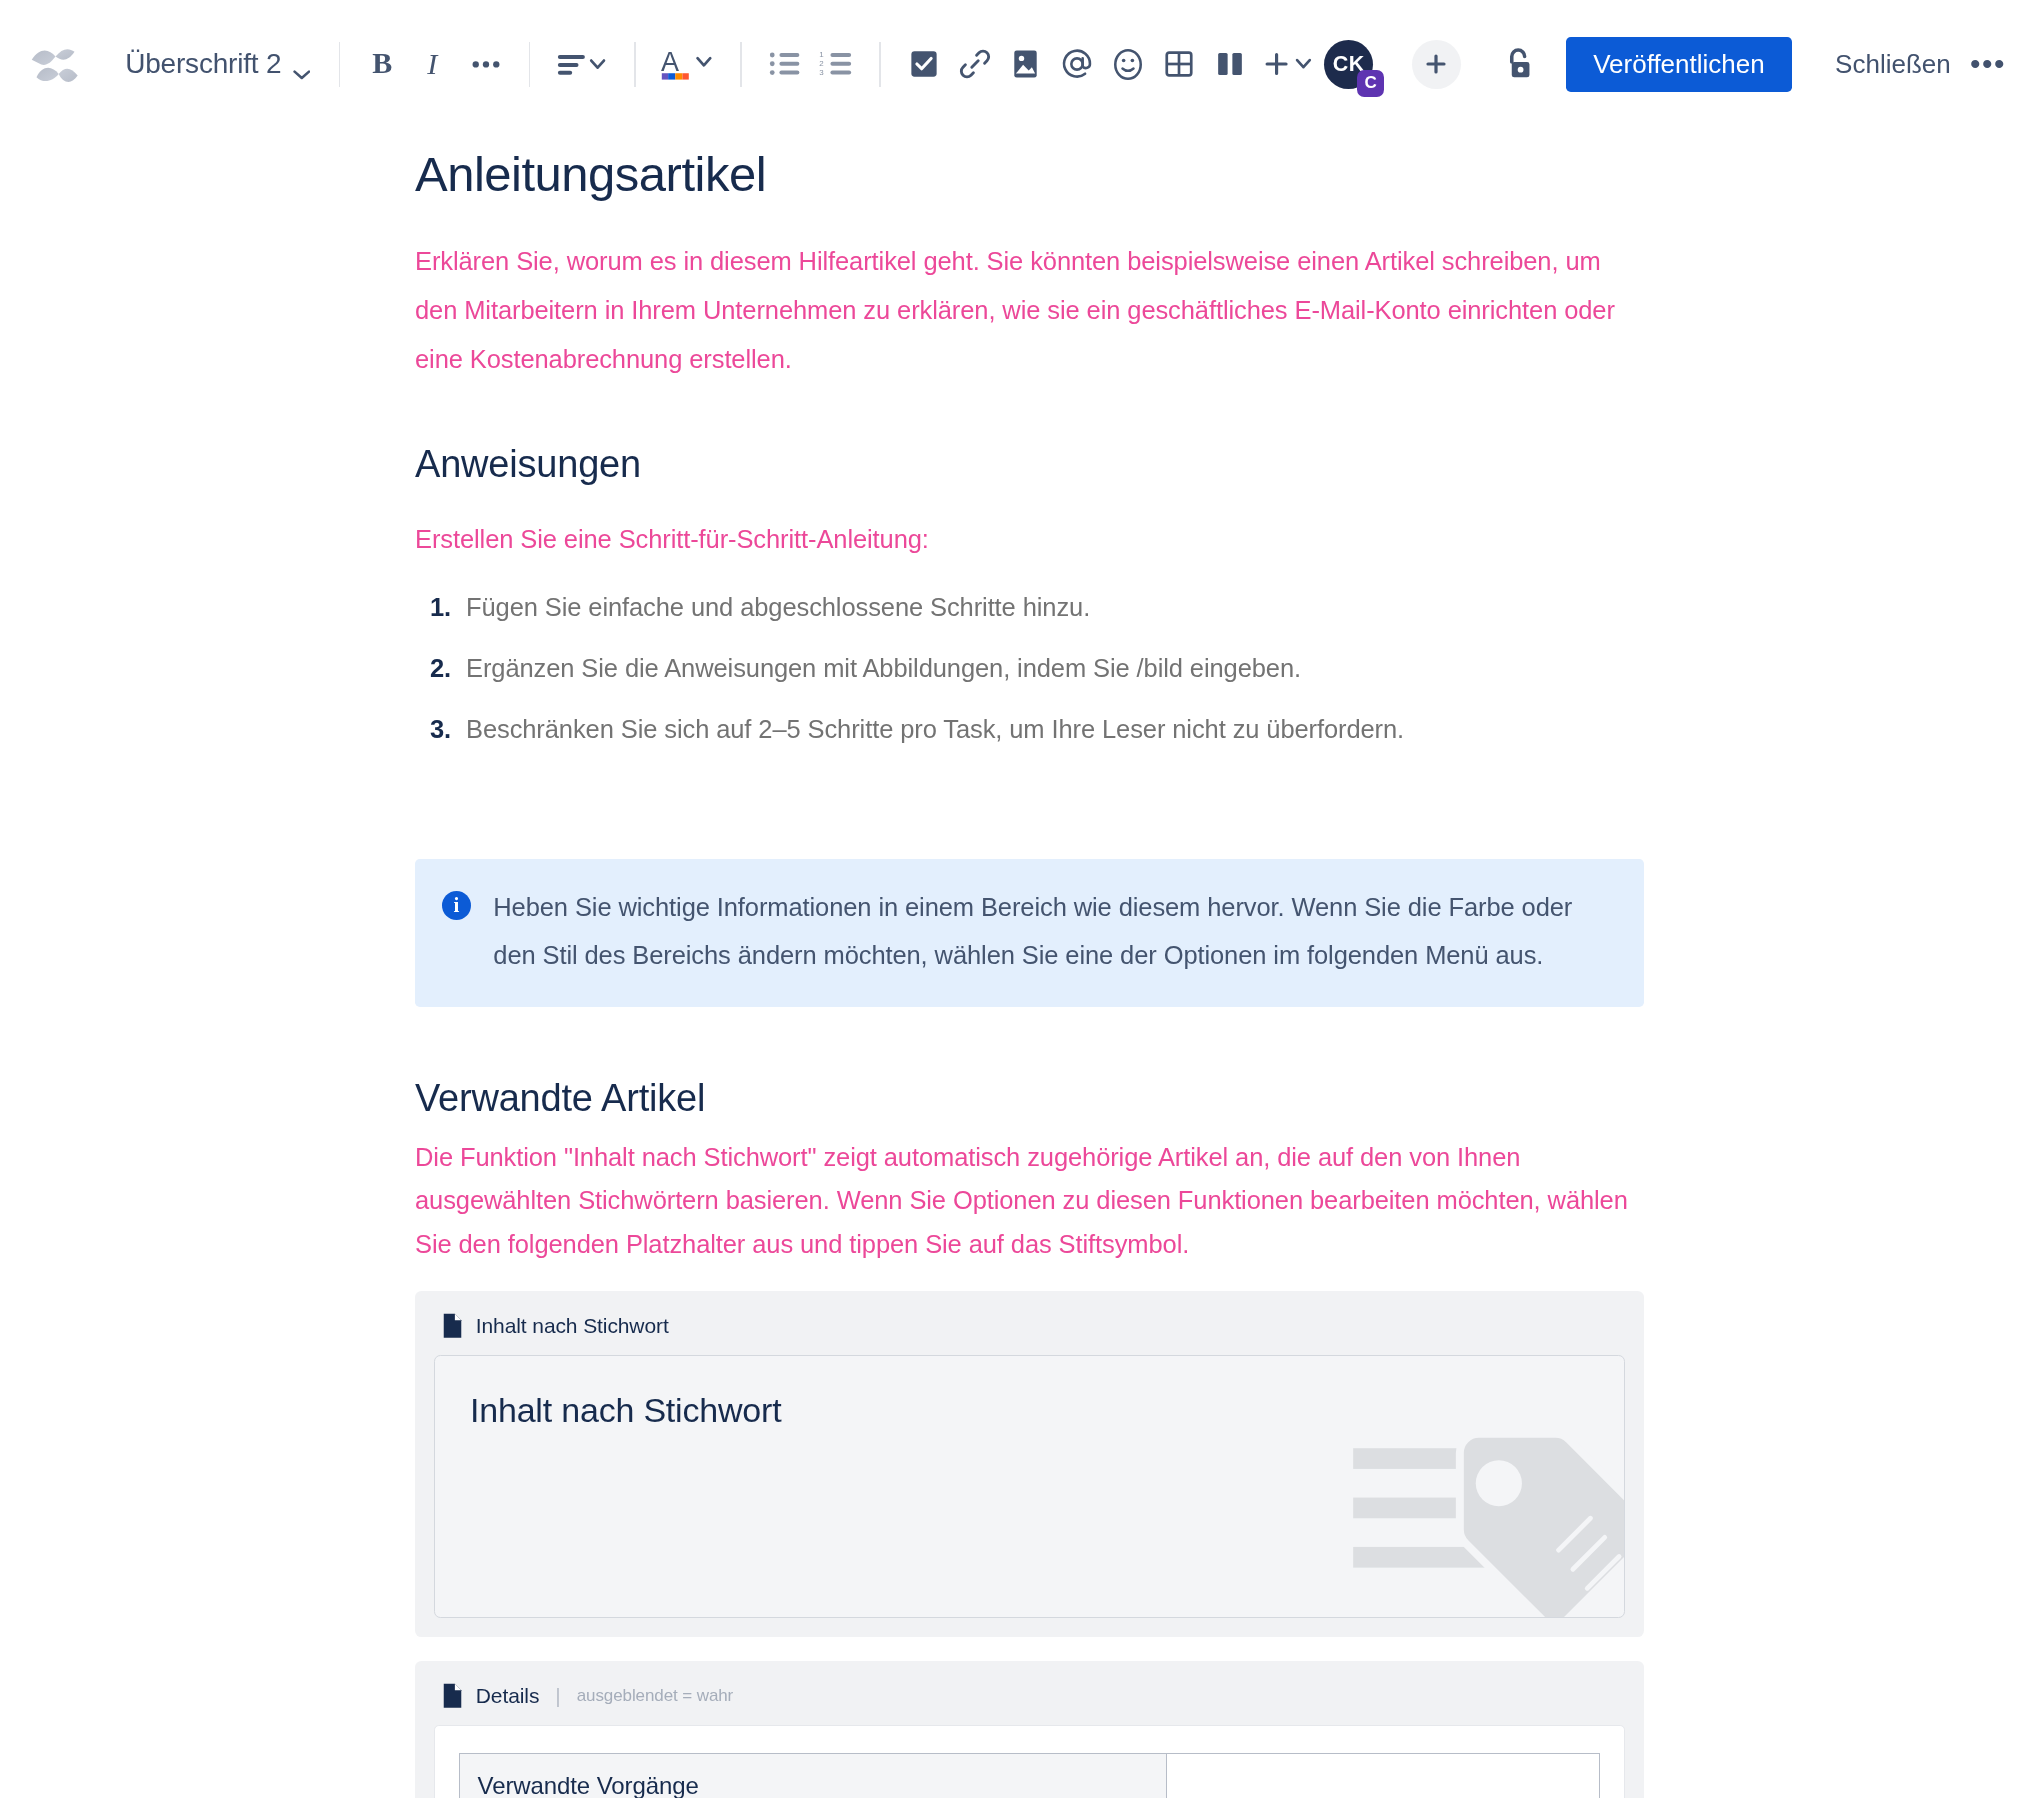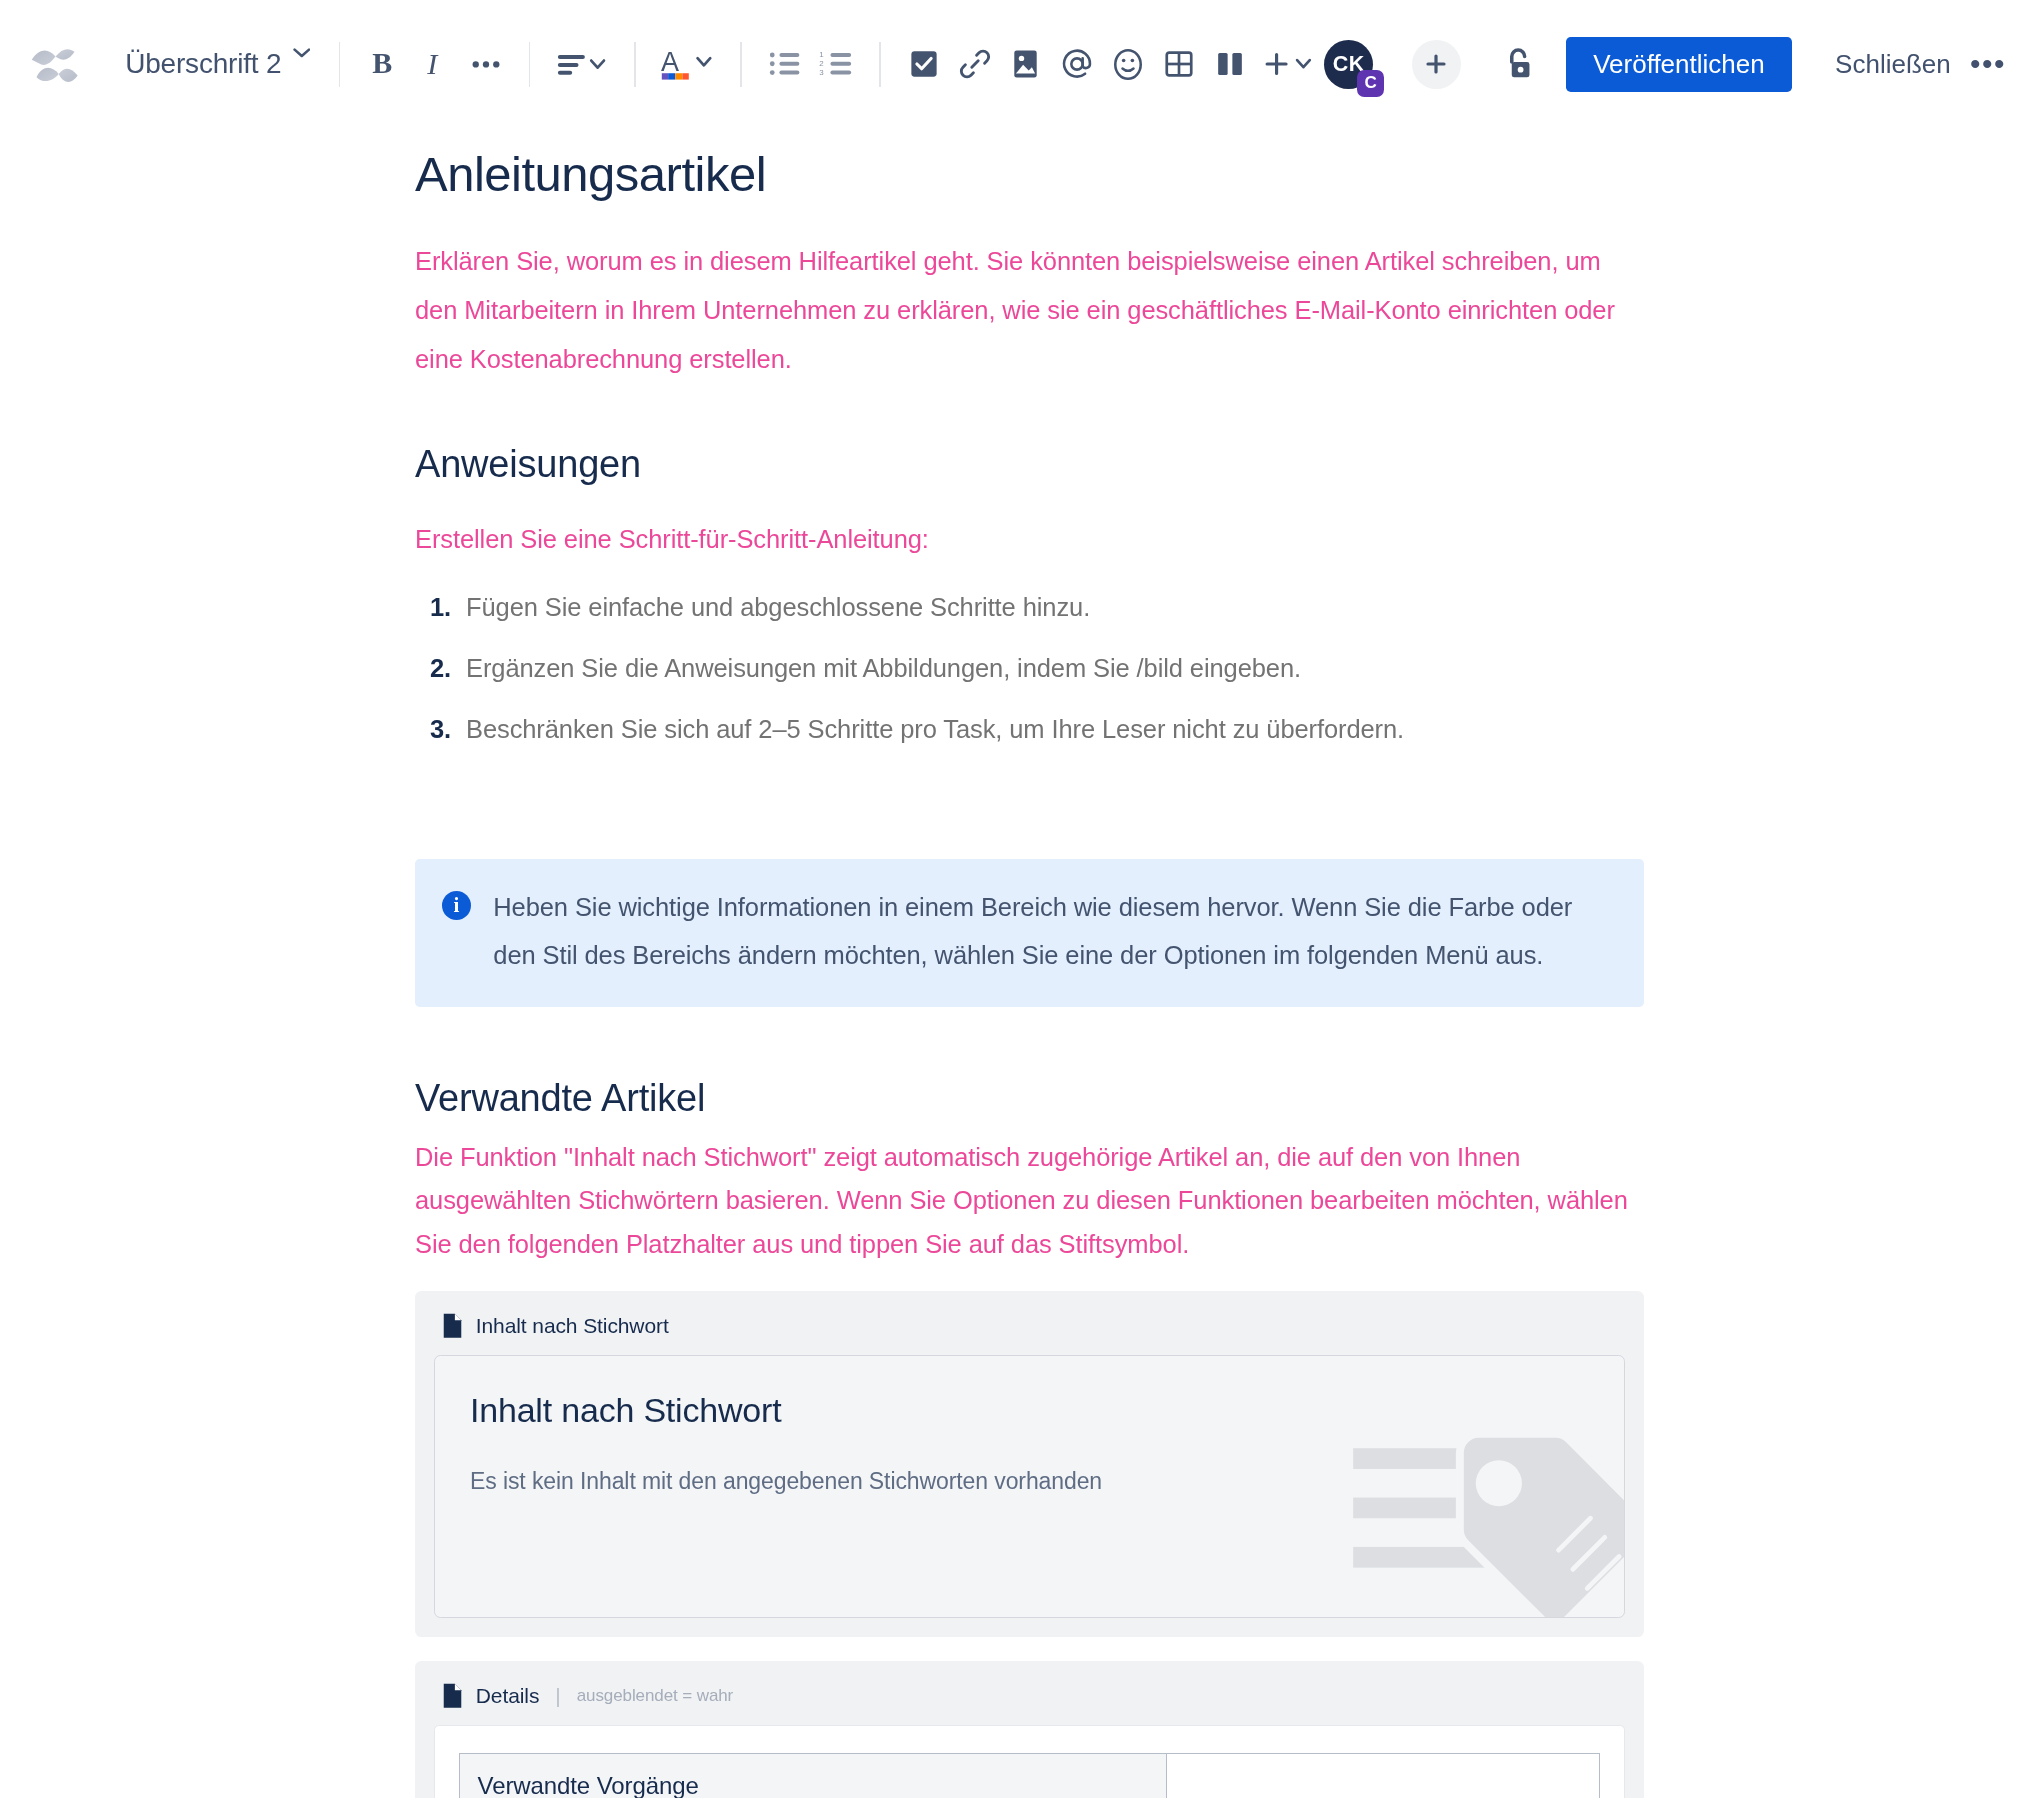--- a/index.html
+++ b/index.html
@@ -29,21 +29,21 @@
     position: relative;
   }
   .divider {
     width: 1.6px;
     height: 45px;
     background: #e3e5e9;
     margin: 0 17.6px;
     flex: 0 0 auto;
   }
   .style-select {
-    display: flex; align-items: flex-start;
+    display: flex; align-items: flex-end;
     gap: 11.2px;
     padding: 6.4px 11.2px;
     border-radius: 4.8px;
     cursor: pointer;
     white-space: nowrap;
   }
   .style-select .label {
     font-size: 28px;
     color: #42526e;
     letter-spacing: -0.2px;
@@ -521,21 +521,20 @@
   <div class="macro">
     <div class="macro-head">
       <svg width="21" height="25.5" viewBox="0 0 26 32" aria-hidden="true">
         <path d="M2 1 H16 L24 9 V31 H2 Z" fill="#172b4d"></path>
         <path d="M16 1 L16 9 L24 9 Z" fill="#ffffff"></path>
       </svg>
       <span class="macro-title">Inhalt nach Stichwort</span>
     </div>
     <div class="macro-card">
       <h3>Inhalt nach Stichwort</h3>
-      <div class="macro-empty">Es ist kein Inhalt mit den angegebenen Stichworten vorhanden</div>
       <svg class="tag-illus" viewBox="0 0 340 260" aria-hidden="true">
         <rect x="0" y="48" width="150" height="26" fill="#dcdee1"></rect>
         <rect x="0" y="110" width="180" height="26" fill="#dcdee1"></rect>
         <rect x="0" y="172" width="215" height="26" fill="#dcdee1"></rect>
         <path d="M124 30 h130 a24 24 0 0 1 17 7 l95 95 a24 24 0 0 1 0 34 l-96 96 a24 24 0 0 1 -34 0 l-95 -95 a24 24 0 0 1 -7 -17 v-96 a24 24 0 0 1 24 -24 z" fill="#dcdee1" stroke="#f4f5f7" stroke-width="10"></path>
         <circle cx="183" cy="92" r="29" fill="#f4f5f7"></circle>
         <g stroke="#f4f5f7" stroke-width="6" stroke-linecap="round">
           <line x1="258" y1="176" x2="298" y2="136"></line>
           <line x1="276" y1="200" x2="316" y2="160"></line>
           <line x1="294" y1="224" x2="334" y2="184"></line>

